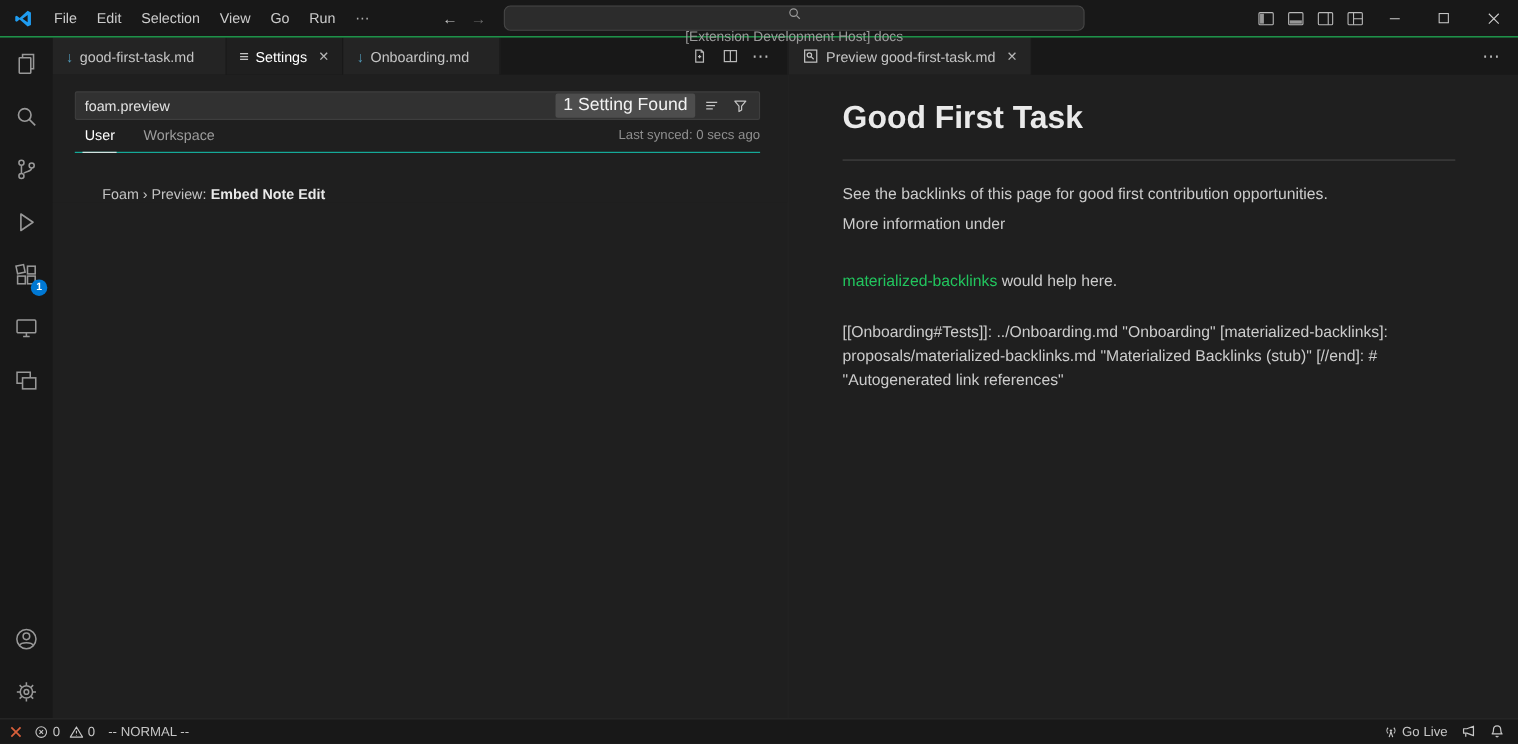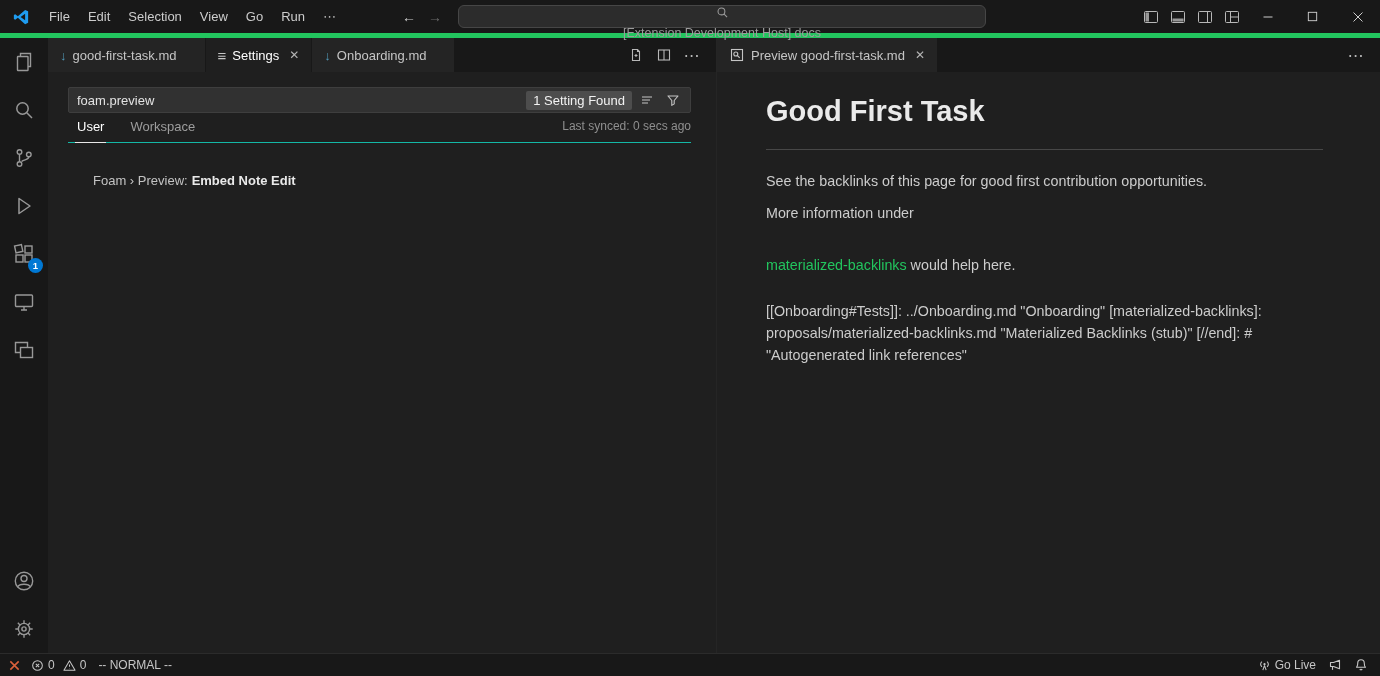--- a/index.html
+++ b/index.html
@@ -2,21 +2,21 @@
 <html><head>
 <meta charset="utf-8">
 <style>
   * { margin:0; padding:0; box-sizing:border-box; }
   html,body { width:1380px; height:676px; overflow:hidden; background:#1f1f1f;
     font-family:"Liberation Sans","DejaVu Sans",sans-serif; }
   .window { width:1380px; height:676px; display:flex; flex-direction:column; color:#cccccc; }
 
   
   .titlebar { flex:0 0 33px; background:#181818; display:flex; align-items:center;
-    position:relative; border-bottom:5px solid #22c55e; font-size:13px; color:#cccccc; }
+    position:relative; border-bottom:1px solid #22c55e; font-size:13px; color:#cccccc; }
   .tb-left { display:flex; align-items:center; padding-left:12px; }
   .logo { display:flex; align-items:center; margin-right:10px; }
   .menu-item { padding:4px 9px; border-radius:5px; cursor:default; }
   .menu-item.overflow { color:#b0b0b0; letter-spacing:1px; }
   .tb-center { position:absolute; left:398px; top:0; height:33px; display:flex; align-items:center; gap:4px; }
   .nav-arrow { width:22px; text-align:center; font-size:14px; color:#cccccc; }
   .nav-arrow.dim { color:#6a6a6a; }
   .command-center { width:528px; height:23px; margin-left:8px; background:#2c2c2c;
     border:1px solid #464646; border-radius:6px; display:flex; align-items:center;
     justify-content:flex-start; gap:7px; color:#9c9c9c; font-size:12.5px;flex-direction:column; }
@@ -51,42 +51,42 @@
   .md-ic { color:#519aba; font-weight:bold; font-size:13px; }
   .sliders-ic { color:#c5c5c5; font-size:15px; }
   .tab-actions { margin-left:auto; display:flex; align-items:center; gap:4px; padding-right:12px; color:#b8b8b8; }
   .tab-action { width:24px; height:24px; display:flex; align-items:center; justify-content:center; border-radius:4px; }
   .more-dots { font-size:16px; letter-spacing:1px; color:#b8b8b8; }
 
   
   .settings-editor { padding:15px 25px 0 20px; background:#1f1f1f; }
   .settings-search { height:26px; background:#313131; border:1px solid #3e3e3e; border-radius:2px;
     display:flex; align-items:center; padding:0 6px 0 8px; font-size:13px; color:#e3e3e3; }
-  .found-badge { margin-left:auto; background:#4d4d4d; color:#f2f2f2; font-size:13px;
+  .found-badge { margin-left:auto; background:#4d4d4d; color:#f2f2f2; font-size:16px;
     padding:2px 7px; border-radius:2px; white-space:nowrap; }
   .search-ic-btn { width:22px; height:22px; display:flex; align-items:center; justify-content:center;
     color:#c5c5c5; margin-left:4px; }
   .scope-row { display:flex; align-items:flex-end; margin-top:2px; border-bottom:1px solid #14b8a6;
     padding:0 0 0 7px; }
   .scope-tab { font-size:13px; color:#9d9d9d; padding:4px 2px 8px; margin-right:22px; }
   .scope-tab.active { color:#ffffff; border-bottom:1px solid #e8e8e8; margin-bottom:-1px; }
   .last-synced { margin-left:auto; font-size:12px; color:#8f8f8f; padding-bottom:9px; }
   .setting-item { margin:30px 0 0 25px; }
   .setting-title { font-size:13px; color:#c3c3c3; }
   .setting-title .name { font-weight:bold; color:#e9e9e9; margin-left:4px; }
   .dropdown { width:318px; height:26px; margin-top:17px; background:#313131; border:1px solid #3e3e3e;
     border-radius:2px; display:flex; align-items:center; justify-content:space-between;
     padding:0 8px 0 9px; font-size:13px; color:#cfcfcf; }
 
   
   .preview { padding:18px 57px 0 49px; font-size:14.3px; line-height:1.5; color:#cccccc; overflow:hidden; }
   .preview h1 { font-size:29px; font-weight:600; color:#eaeaea; padding-bottom:15px;
     border-bottom:1px solid #474747; }
   .p1 { margin-top:21px; }
-  .p2 { margin-top:11px; }
+  .p2 { margin-top:6px; }
   .embed-card { margin-top:26px; border:1px solid #5d5d5d; padding:0 24px 24px; }
   .embed-card h2 { font-size:20.5px; font-weight:bold; color:#ededed; margin-top:20px;
     padding-bottom:12px; border-bottom:1px solid #474747; }
   .embed-card ul { margin-top:13px; padding-left:26px; }
   .embed-card li { margin:6px 0; }
   .link-p { margin-top:31px; }
   .md-link { color:#22c55e; text-decoration:none; }
   .refs { margin-top:23px; line-height:22px; }
 
   

